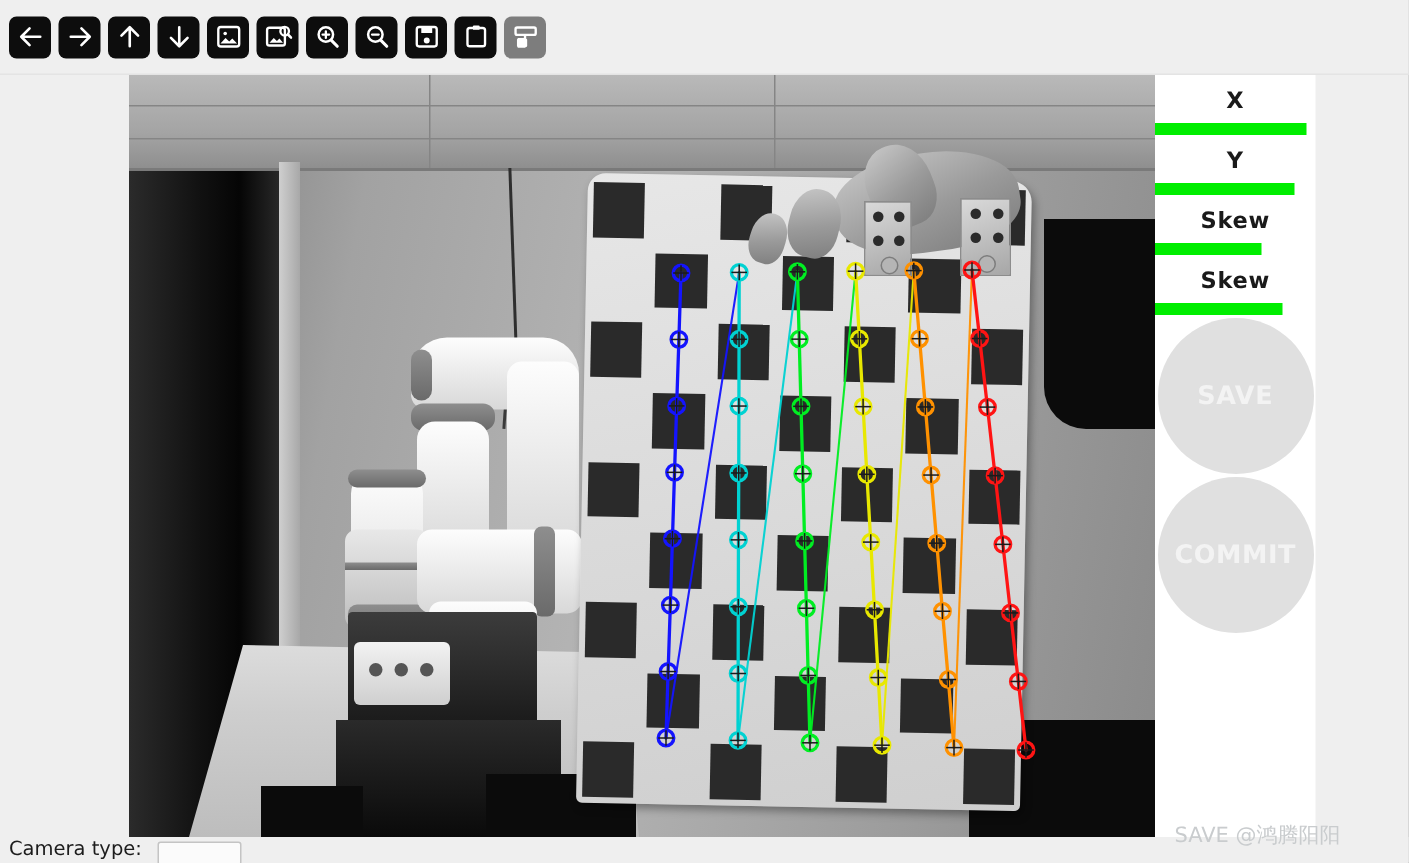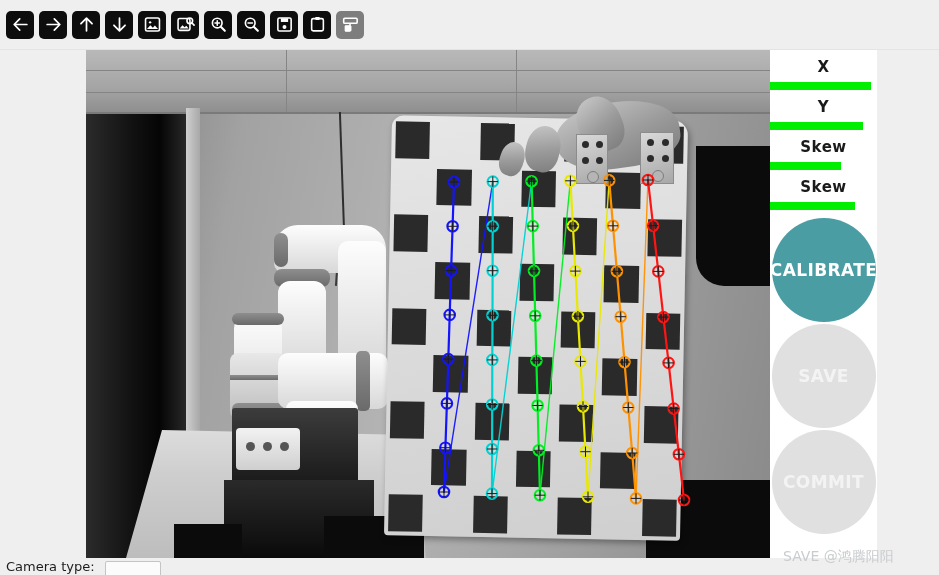--- a/index.html
+++ b/index.html
@@ -650,21 +650,20 @@
       <div class="bar-fill" style="width: 87%; background: rgb(0, 238, 0);"></div>
     </div>
     <div class="metric-label">Skew</div>
     <div class="bar-track">
       <div class="bar-fill" style="width: 66%; background: rgb(0, 238, 0);"></div>
     </div>
     <div class="metric-label">Skew</div>
     <div class="bar-track">
       <div class="bar-fill" style="width: 79%; background: rgb(0, 238, 0);"></div>
     </div>
-    <div class="circle-btn active" style="background: rgb(74, 157, 163); margin-top: 8px;">CALIBRATE</div>
     <div class="circle-btn inactive" style="background: rgb(224, 224, 224); margin-top: 2px;">SAVE</div>
     <div class="circle-btn inactive" style="background: rgb(224, 224, 224); margin-top: 2px;">COMMIT</div>
   </div>
 
 <div id="watermark">SAVE @鸿腾阳阳</div>
 
 <div id="footer">
   <span id="footer-label">Camera type:</span>
   <div id="footer-combo"></div>
 </div>

